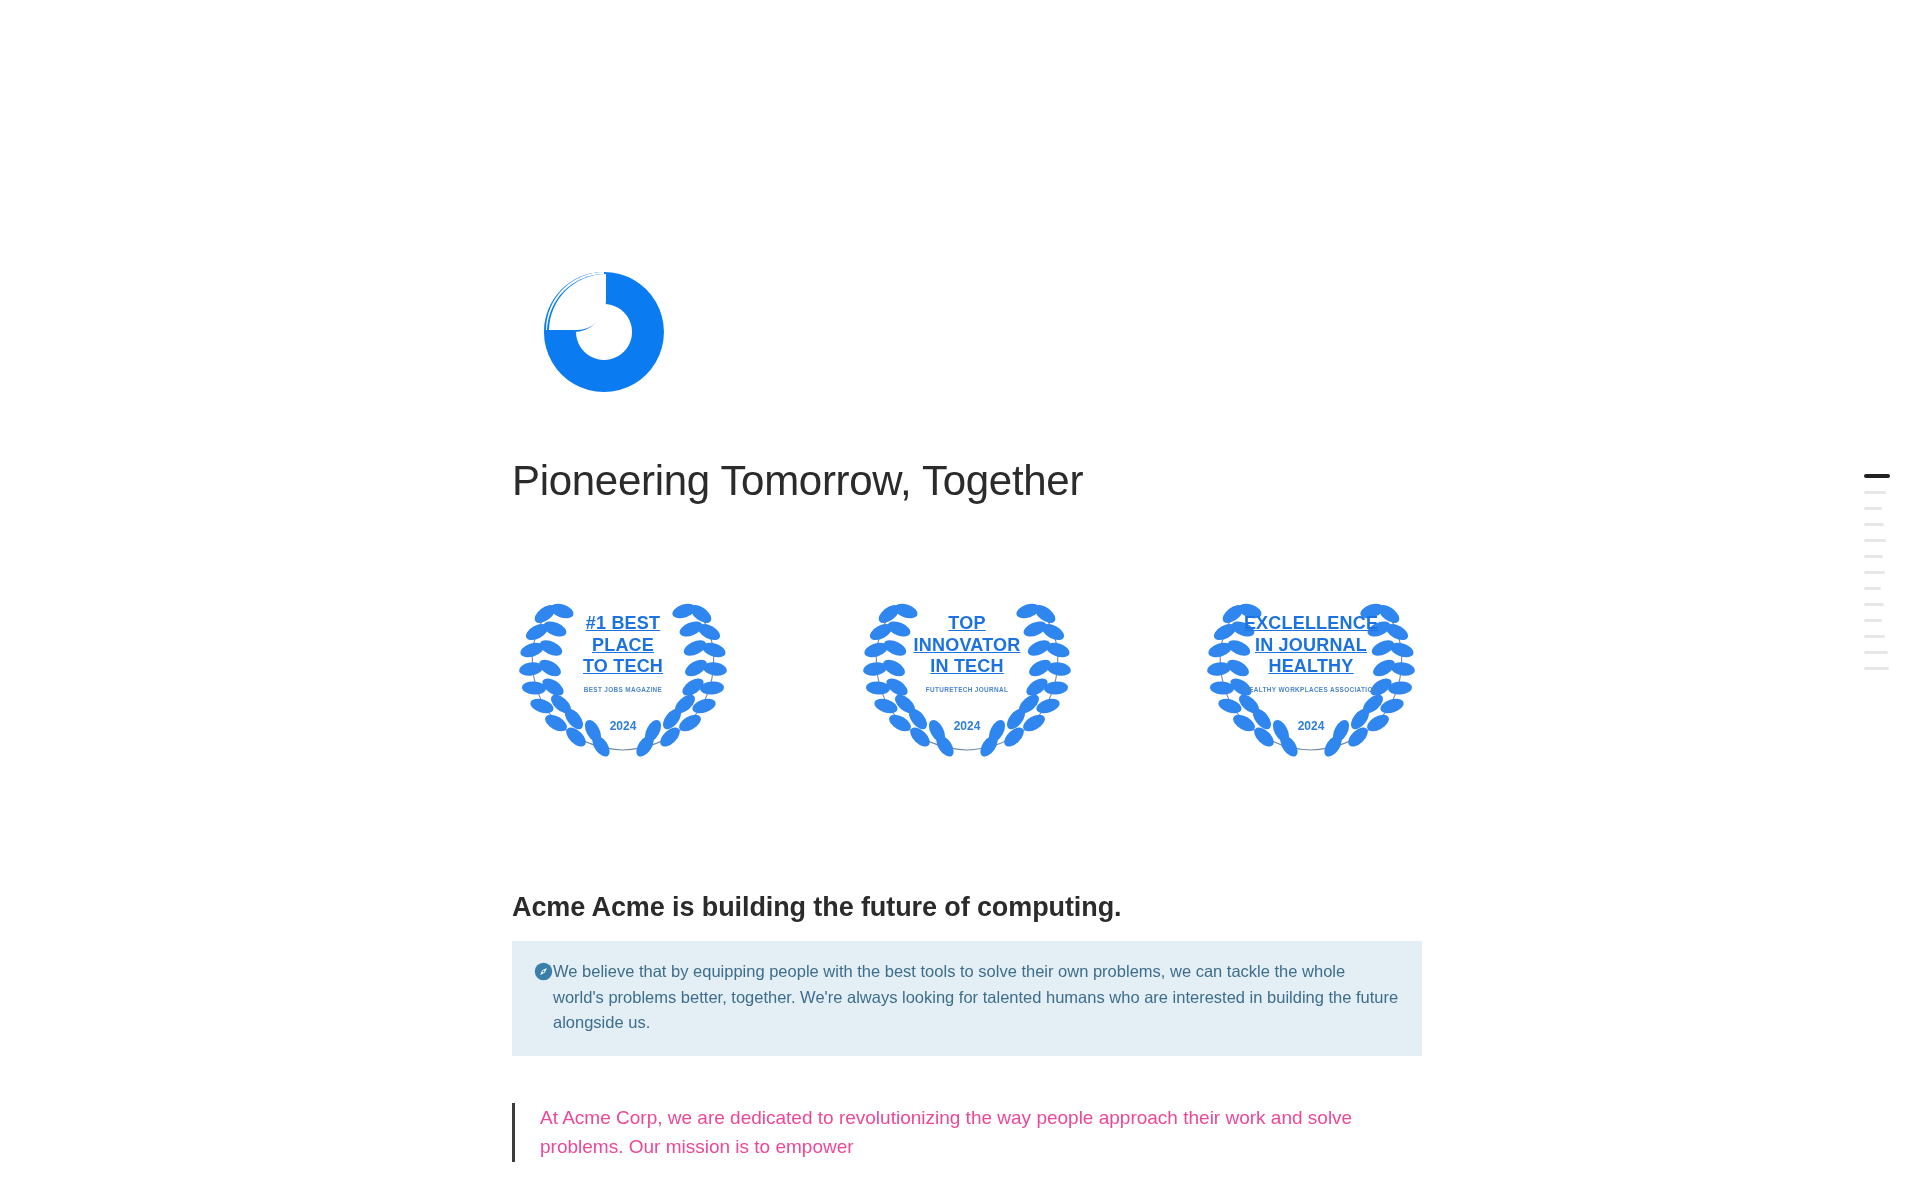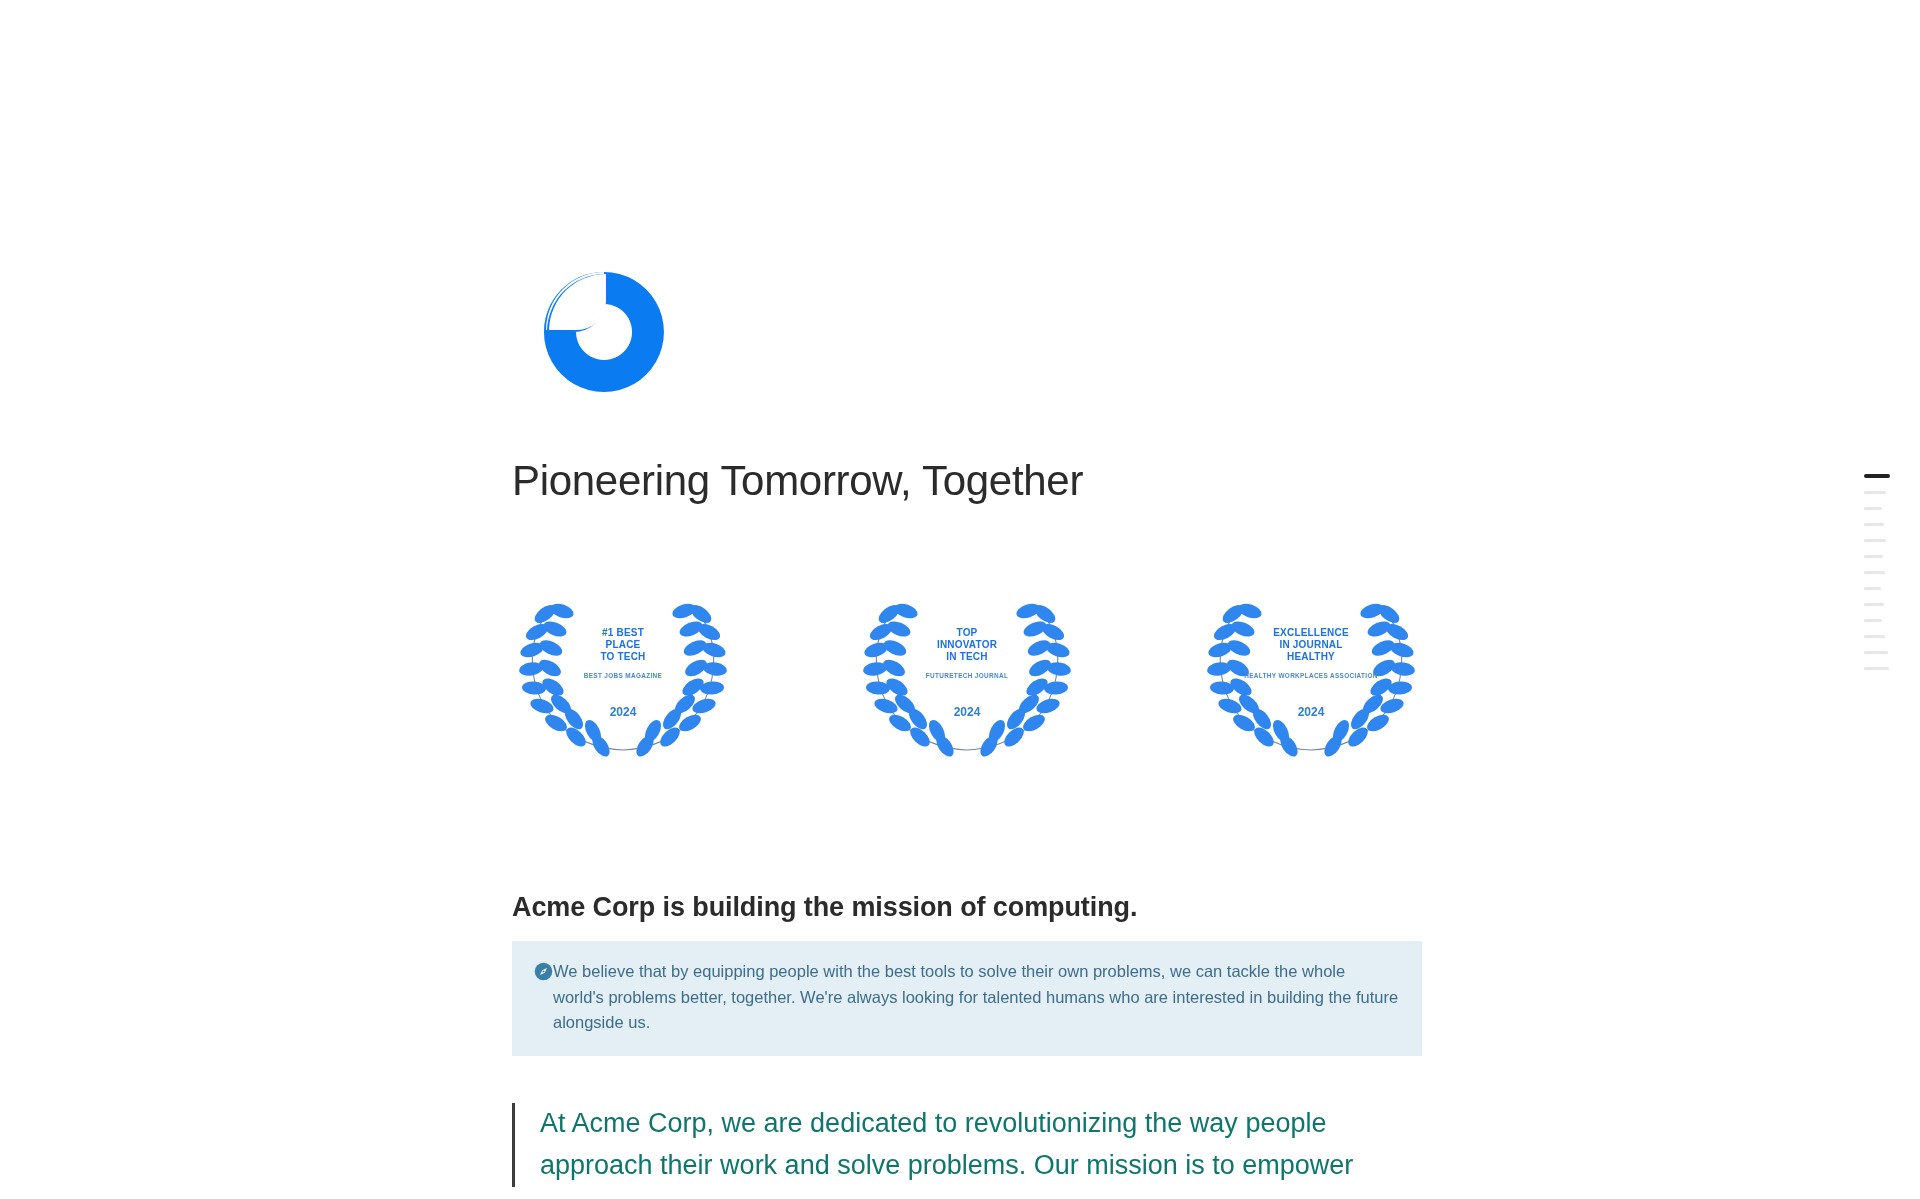--- a/index.html
+++ b/index.html
@@ -113,25 +113,26 @@
     height: 168px;
   }
   .badge-inner {
     position: relative;
     z-index: 3;
     width: 140px;
     text-align: center;
     padding-bottom: 6px;
   }
   .badge-title {
-    font-size: 10px;
+    font-size: 18px;
     font-weight: 700;
     line-height: 1.18;
     color: #1b72e0;
     letter-spacing: 0.2px;
+    text-decoration: underline;
   }
   .badge-org {
     margin-top: 9px;
     font-size: 6.4px;
     font-weight: 600;
     line-height: 1.35;
     letter-spacing: 0.35px;
     color: #4a86cf;
   }
   .badge-year {
@@ -176,23 +177,23 @@
   
   .quote-block {
     position: absolute;
     top: 741px;
     left: 512px;
     width: 920px;
     border-left: 3px solid #3c3c3c;
     padding-left: 25px;
   }
   .quote-text {
-    font-size: 27px;
+    font-size: 19px;
     line-height: 1.55;
-    color: #0f766e;
+    color: #ec4899;
   }
 
   
   .minimap {
     position: absolute;
     right: 10px;
     top: 474px;
     width: 46px;
     display: flex;
     flex-direction: column;
@@ -398,21 +399,21 @@
             <div>IN JOURNAL</div>
             <div>HEALTHY</div>
           </div>
           <div class="badge-org">HEALTHY WORKPLACES ASSOCIATION</div>
           <div class="badge-year">2024</div>
         </div>
       </div>
 
     </div>
 
-    <h2 class="section-heading">Acme Corp is building the mission of computing.</h2>
+    <h2 class="section-heading">Acme Acme is building the future of computing.</h2>
 
     <div class="callout">
       <span class="callout-icon">
         <svg width="19" height="19" viewBox="0 0 20 20" xmlns="http://www.w3.org/2000/svg">
           <circle cx="10" cy="10" r="9.2" fill="#3a7fa8"></circle>
           <path d="M13.6 6.4 L11.3 11.3 L6.4 13.6 L8.7 8.7 Z" fill="#ffffff"></path>
           <circle cx="10" cy="10" r="1.1" fill="#3a7fa8"></circle>
         </svg>
       </span>
       <div class="callout-text">We believe that by equipping people with the best tools to solve their own problems, we can tackle the whole world's problems better, together. We're always looking for talented humans who are interested in building the future alongside us.</div>

